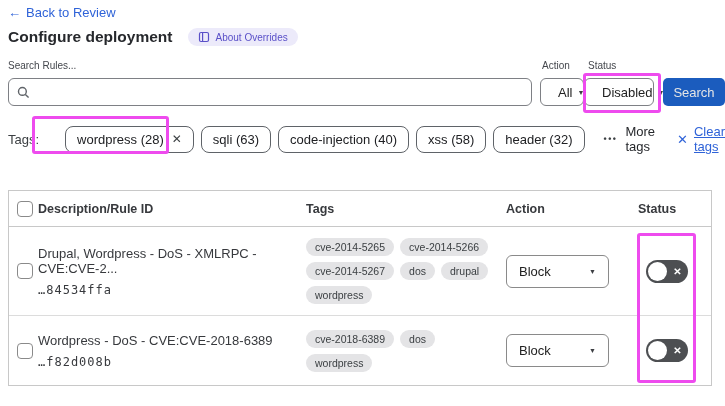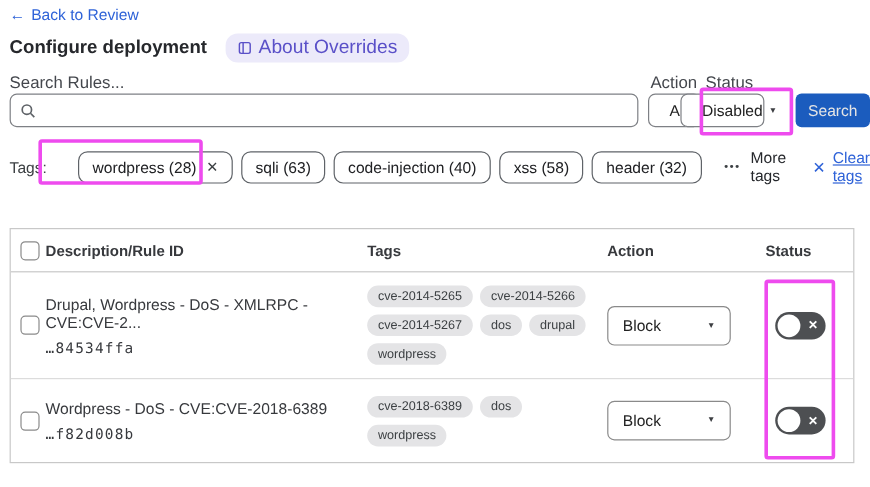--- a/index.html
+++ b/index.html
@@ -9,39 +9,39 @@
 
   
   .back-link { position:absolute; top:5px; left:8px; display:flex; align-items:center; gap:5px;
     color:#2f63d8; font-size:13px; cursor:pointer; }
   .back-link .arrow { font-size:13px; }
 
   
   .title-row { position:absolute; top:28px; left:8px; display:flex; align-items:center; gap:16px; }
   .page-title { font-size:15.5px; font-weight:bold; color:#26282c; }
   .about-badge { display:flex; align-items:center; gap:5px; background:#eceafa; color:#5a50c8;
-    border-radius:10px; padding:3px 10px; font-size:16px; cursor:pointer; }
+    border-radius:10px; padding:3px 10px; font-size:10px; cursor:pointer; }
   .about-badge svg { display:block; }
 
   
   .filters { position:absolute; top:60px; left:8px; width:709px; height:48px; }
-  .field-label { position:absolute; top:0; font-size:14px; color:#44474d; }
+  .field-label { position:absolute; top:0; font-size:10px; color:#44474d; }
   .search-label { left:0; }
   .search-box { position:absolute; left:0; top:18px; width:524px; height:28px;
     border:1px solid #7e8085; border-radius:6px; display:flex; align-items:center; padding:0 8px; background:#fff; }
   .search-box svg { flex:0 0 auto; }
   .search-box input { border:none; outline:none; flex:1; margin-left:6px; font-size:13px;
     font-family:"Liberation Sans", sans-serif; background:transparent; }
   .action-label { left:534px; }
   .status-label { left:580px; }
   .mini-select { position:absolute; top:18px; height:28px; border:1px solid #7e8085; border-radius:6px;
     background:#fff; display:flex; align-items:center; justify-content:space-between;
     padding:0 17px; font-size:13px; color:#222; cursor:pointer; }
   .action-select { left:532px; width:44px; }
-  .status-select { left:559px; width:70px; }
+  .status-select { left:576px; width:70px; }
   .caret { font-size:7px; color:#3c3e42; margin-left:5px; }
   .search-button { position:absolute; left:655px; top:18px; width:62px; height:28px;
     background:#1b5cbe; color:#e5e5e5; border:none; border-radius:5px; font-size:13px;
     font-family:"Liberation Sans", sans-serif; cursor:pointer; }
 
   
   .tags-row { position:absolute; top:122px; left:8px; height:34px; display:flex; align-items:center; }
   .tags-label { font-size:13px; color:#3c4043; margin-right:26px; }
   .tag-chip { border:1.3px solid #5f6368; border-radius:8px; background:#fff; padding:5px 11px;
     font-size:13px; color:#202124; margin-right:7px; display:flex; align-items:center; cursor:pointer; white-space:nowrap; }

